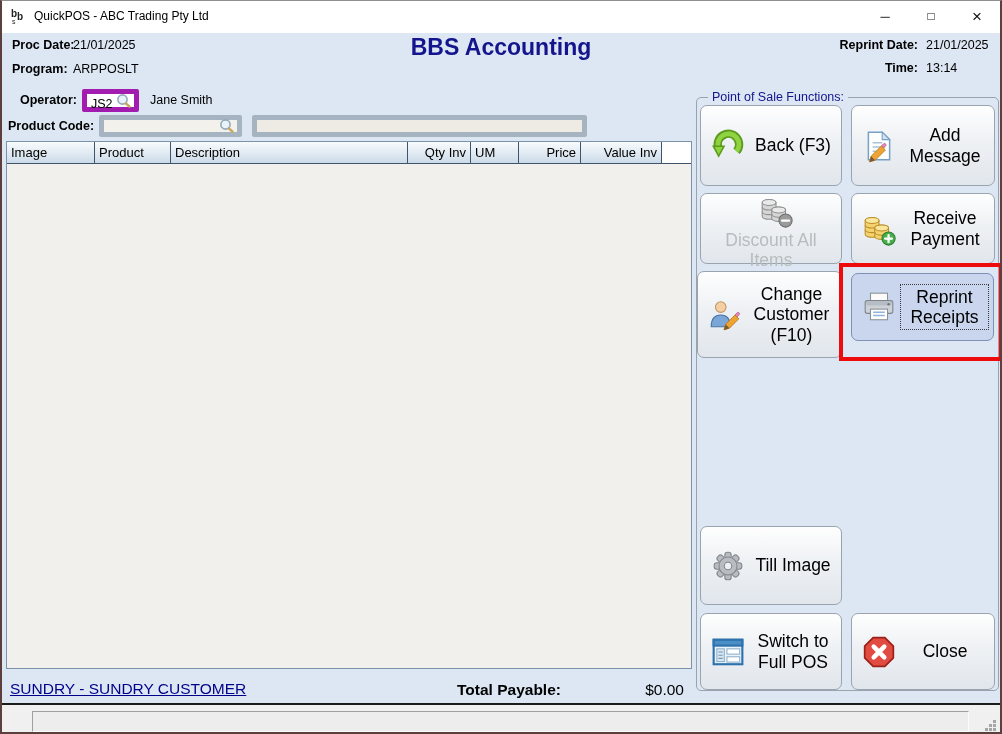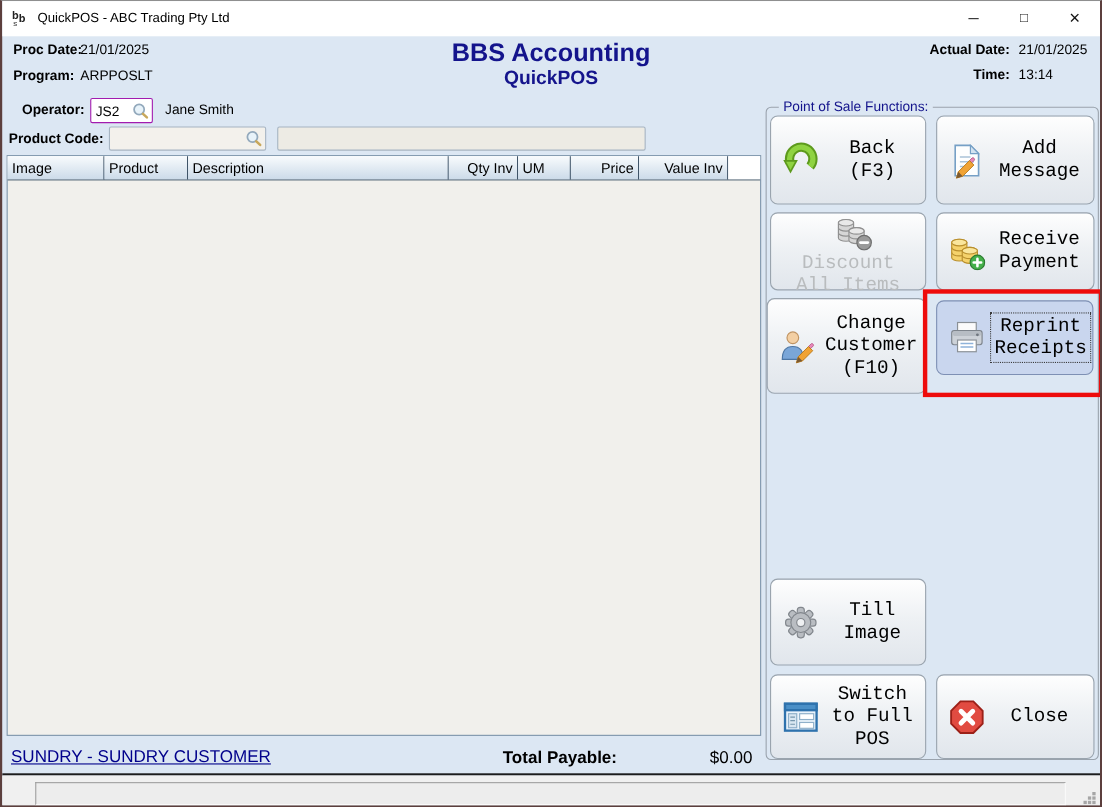--- a/index.html
+++ b/index.html
@@ -23,21 +23,21 @@
   .lbl-sm { position:absolute; font-size:12.5px; color:#000; }
   .bold { font-weight:bold; }
   .center-title { position:absolute; left:0; top:33px; width:100%; text-align:center; color:#14148c; }
   .center-title .t1 { font-size:23px; font-weight:bold; line-height:26px; }
   .center-title .t2 { font-size:17.5px; font-weight:bold; line-height:20px; }
   .right-dates { position:absolute; right:8px; top:37px; display:grid; grid-template-columns:auto 66px;
                  column-gap:8px; row-gap:9px; font-size:12.5px; }
   .right-dates .rl { text-align:right; font-weight:bold; }
 
   
-  .field { position:absolute; background:#fff; border:1px solid #a21caf; border-radius:2px; }
+  .field { position:absolute; background:#fff; border:5px solid #a21caf; border-radius:2px; }
   .field input { width:100%; height:100%; border:none; outline:none; background:transparent;
                  font-size:12.5px; font-family:inherit; padding:0 18px 0 4px; }
   .field .mag { position:absolute; right:2px; top:50%; transform:translateY(-50%); width:16px; height:16px; }
   .op-field   { left:80px;  top:88px;  width:57px;  height:23px; }
   .pc-field   { left:97px;  top:114px; width:143px; height:22px; background:#f3f1ec; border-color:#a6b4c2; }
   .desc-field { left:250px; top:114px; width:335px; height:22px; background:#edebe4; border-color:#a6b4c2; }
   .desc-field input { padding:0 4px; }
 
   
   .items-table { position:absolute; left:4px; top:140px; width:686px; height:528px;
@@ -60,21 +60,21 @@
   
   .groupbox { position:absolute; left:694px; top:96px; width:303px; height:594px;
               border:1px solid #9aa3ad; border-radius:5px; }
   .group-label { position:absolute; left:706px; top:89px; padding:0 4px; background:#dce7f3;
                  color:#14148c; font-size:12.5px; }
 
   .btn { position:absolute; display:flex; align-items:center; cursor:pointer;
          background:linear-gradient(180deg,#fefefe 0%,#eef1f4 45%,#e1e6ec 100%);
          border:1px solid #9aa4ae; border-radius:7px; font-size:17.5px; color:#000; }
   .btn .icon { width:34px; height:34px; margin-left:10px; flex:0 0 auto; }
-  .btn .lbl { flex:1; text-align:center; padding:0 5px; line-height:1.15;font-family:Liberation Mono, monospace; }
+  .btn .lbl { flex:1; text-align:center; padding:0 5px; line-height:1.15; }
   .btn .lbl-in { display:inline-block; padding:2px 3px; }
   .btn.disabled { color:#b9bcbe; }
   .btn.focused { background:#c9d6ee; border-color:#7e90b4; }
   .btn.focused .lbl-in { outline:1px dotted #3a3a3a; }
 
   .b-back    { left:698px; top:104px; width:142px; height:81px; }
   .b-addmsg  { left:849px; top:104px; width:144px; height:81px; }
   .b-disc    { left:698px; top:192px; width:142px; height:71px;flex-direction:column; }
   .b-recv    { left:849px; top:192px; width:144px; height:71px; }
   .b-chcust  { left:695px; top:270px; width:145px; height:87px; }
@@ -112,25 +112,24 @@
     </div>
   </div>
 
   <span class="lbl-sm bold" style="left:10px; top:37px;">Proc Date:</span>
   <span class="lbl-sm" style="left:71px; top:37px;">21/01/2025</span>
   <span class="lbl-sm bold" style="left:10px; top:61px;">Program:</span>
   <span class="lbl-sm" style="left:71px; top:61px;">ARPPOSLT</span>
 
   <div class="center-title">
     <div class="t1">BBS Accounting</div>
-    <div class="t2">QuickPOS</div>
   </div>
 
   <div class="right-dates">
-    <span class="rl">Actual Date:</span>
+    <span class="rl">Reprint Date:</span>
     <span>21/01/2025</span>
     <span class="rl">Time:</span>
     <span>13:14</span>
   </div>
 
   <span class="lbl-sm bold" style="left:18px; top:92px;">Operator:</span>
   <div class="field op-field">
     <input type="text" value="JS2" style="">
     <svg class="mag" viewBox="0 0 16 16">
       <circle cx="6.5" cy="6.5" r="4.6" fill="#e8f3fa" stroke="#93a9bc" stroke-width="1.6"></circle>

